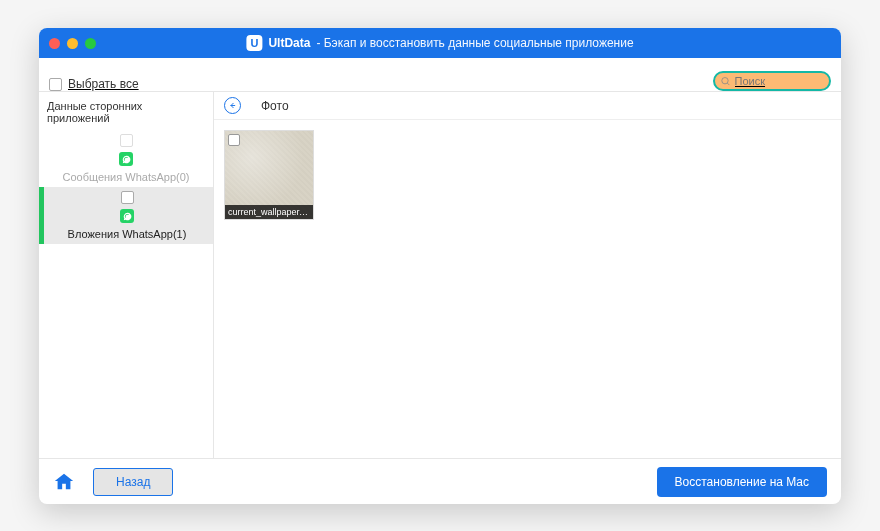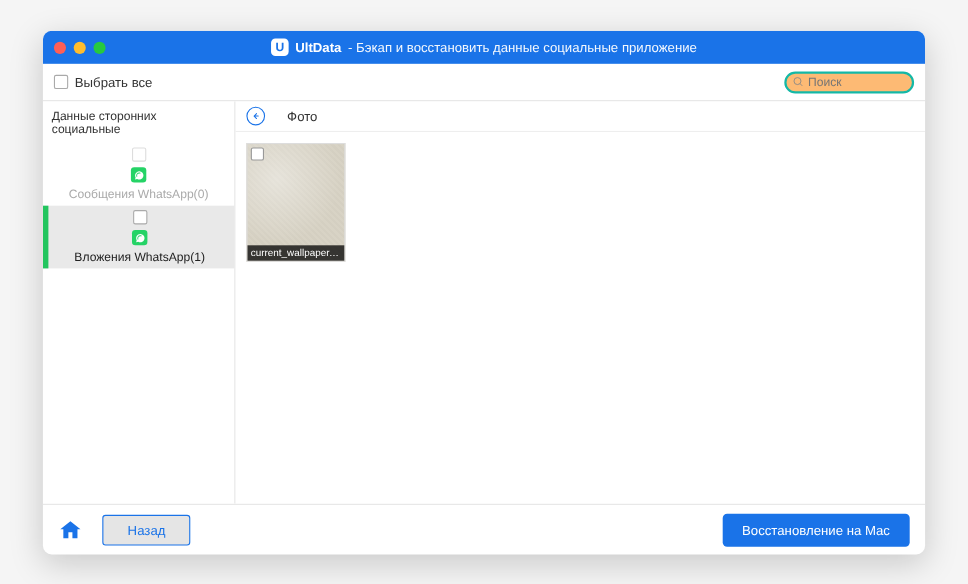--- a/index.html
+++ b/index.html
@@ -53,23 +53,24 @@
   .titlecenter .app { font-weight:600; }
   .titlecenter .sub { opacity:0.95; }
   .body {
     flex: 1;
     display: flex;
     flex-direction: column;
   }
   .toprow {
     height: 34px;
     border-bottom: 1px solid #e6e6e6;
-    display:flex; align-items:center;
+    display:flex; align-items:flex-end;
     padding: 0 10px;
     justify-content: space-between;
+    text-decoration: underline;
   }
   .selectall {
     display:flex; align-items:center; gap:6px;
     font-size:12px; color:#333;
   }
   .cb {
     width:13px; height:13px; border:1px solid #aaa; border-radius:2px; background:#fff;
     display:inline-block;
   }
   .search {
@@ -128,21 +129,21 @@
     width:17px; height:17px; border:1.5px solid #1a73e8; border-radius:50%;
     display:flex; align-items:center; justify-content:center;
     cursor:pointer;
   }
   .back-circle svg { width:9px; height:9px; }
   .grid {
     flex:1; padding:10px; display:flex; align-content:flex-start;
     flex-wrap:wrap; gap:10px;
   }
   .thumb {
-    width:90px; height:108px; position:relative;
+    width:90px; height:90px; position:relative;
     background:#d8d3c5;
     border:1px solid #ddd;
     background-image: radial-gradient(circle at 30% 30%, rgba(255,255,255,0.4), transparent 60%),
                       repeating-linear-gradient(45deg, rgba(0,0,0,0.02) 0 2px, transparent 2px 4px);
   }
   .thumb .tcb {
     position:absolute; top:3px; left:3px;
     width:12px; height:12px; border:1px solid #999; background:#fff; border-radius:2px;
   }
   .thumb .caption {
@@ -196,21 +197,21 @@
         <svg viewBox="0 0 24 24">
             <path fill="none" stroke="#888" stroke-width="2" d="M10 18a8 8 0 1 1 0-16 8 8 0 0 1 0 16zm6-2 5 5"></path>
           </svg>
         <input type="text" placeholder="Поиск" style="">
       </div>
     </div>
 
     <div class="middle">
 
       <div class="sidebar">
-        <div class="section-title">Данные сторонних социальные</div>
+        <div class="section-title">Данные сторонних приложений</div>
 
         <div class="item disabled">
           <span class="cb" style="border-color:#ddd"></span>
           <span class="wa-icon">
             <svg viewBox="0 0 24 24">
                 <path d="M12 2a10 10 0 0 0-8.6 15L2 22l5.2-1.4A10 10 0 1 0 12 2zm0 3c1.3 0 2.5.4 3.5 1.1l-1 1.7c-.7-.4-1.6-.7-2.5-.7-2.8 0-5 2.2-5 5 0 .9.3 1.8.7 2.5l-1.7 1A7 7 0 0 1 12 5z"></path>
               </svg>
           </span>
           <span>Сообщения WhatsApp(0)</span>
         </div>

